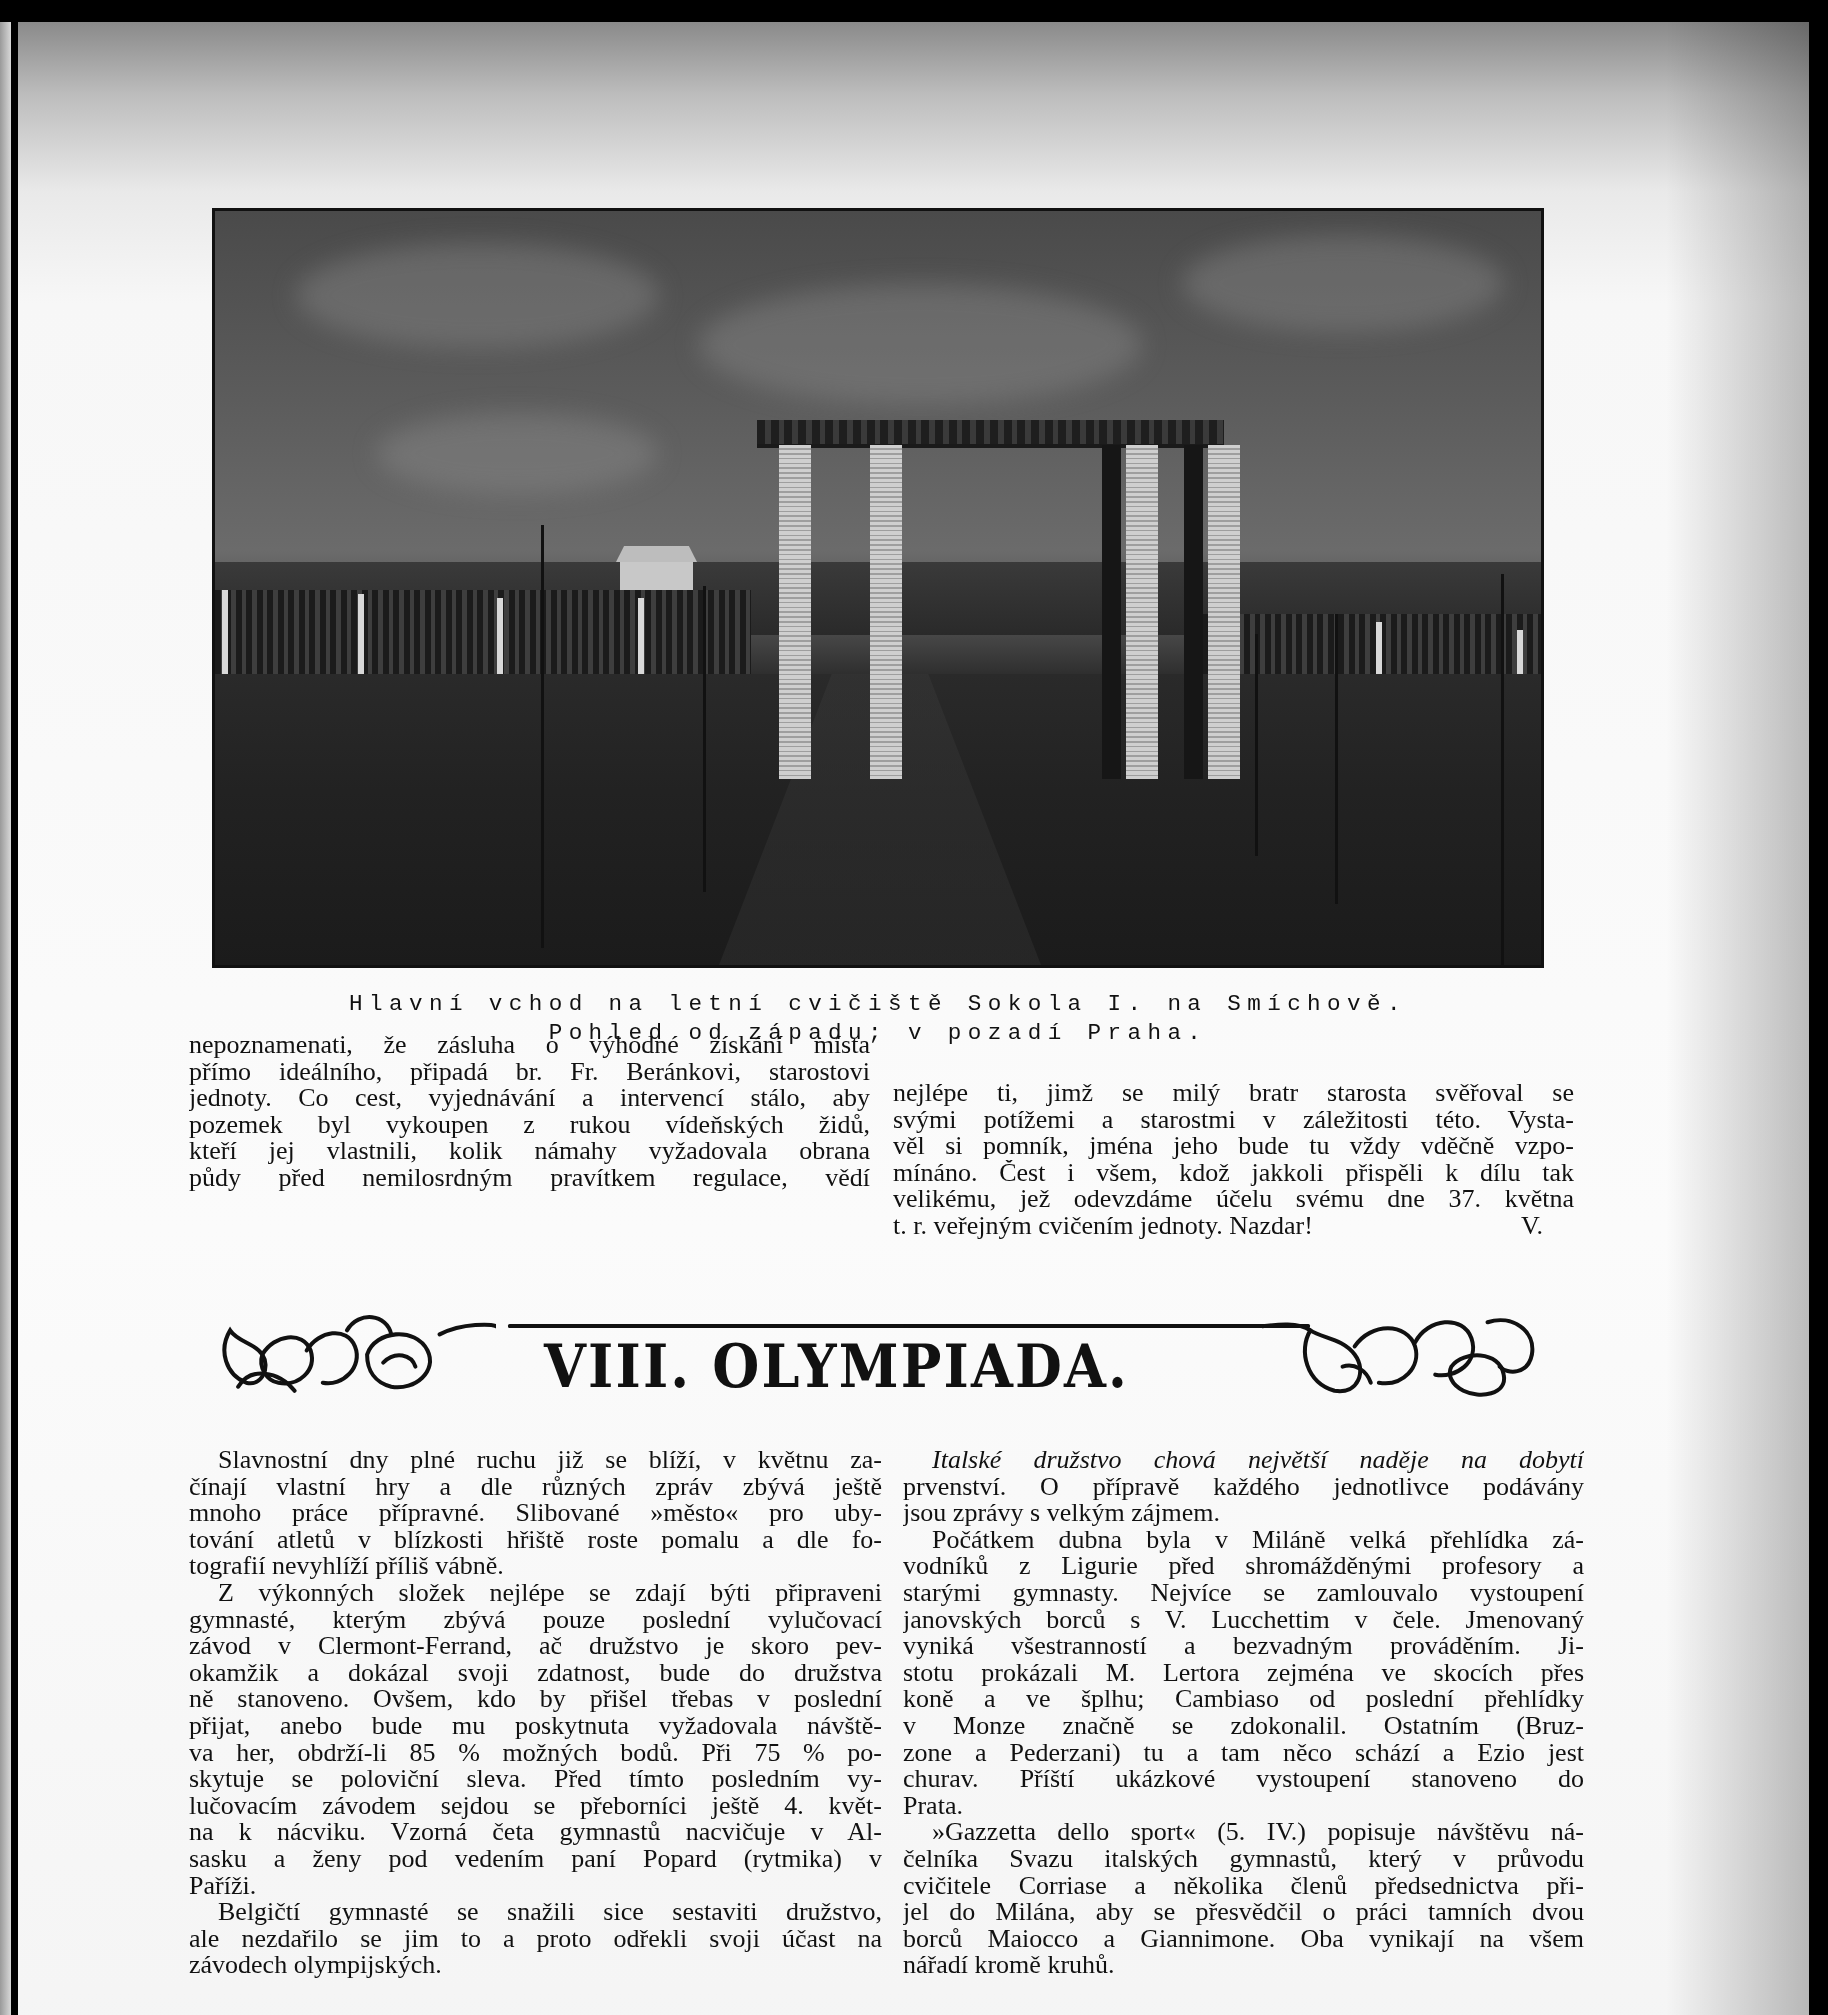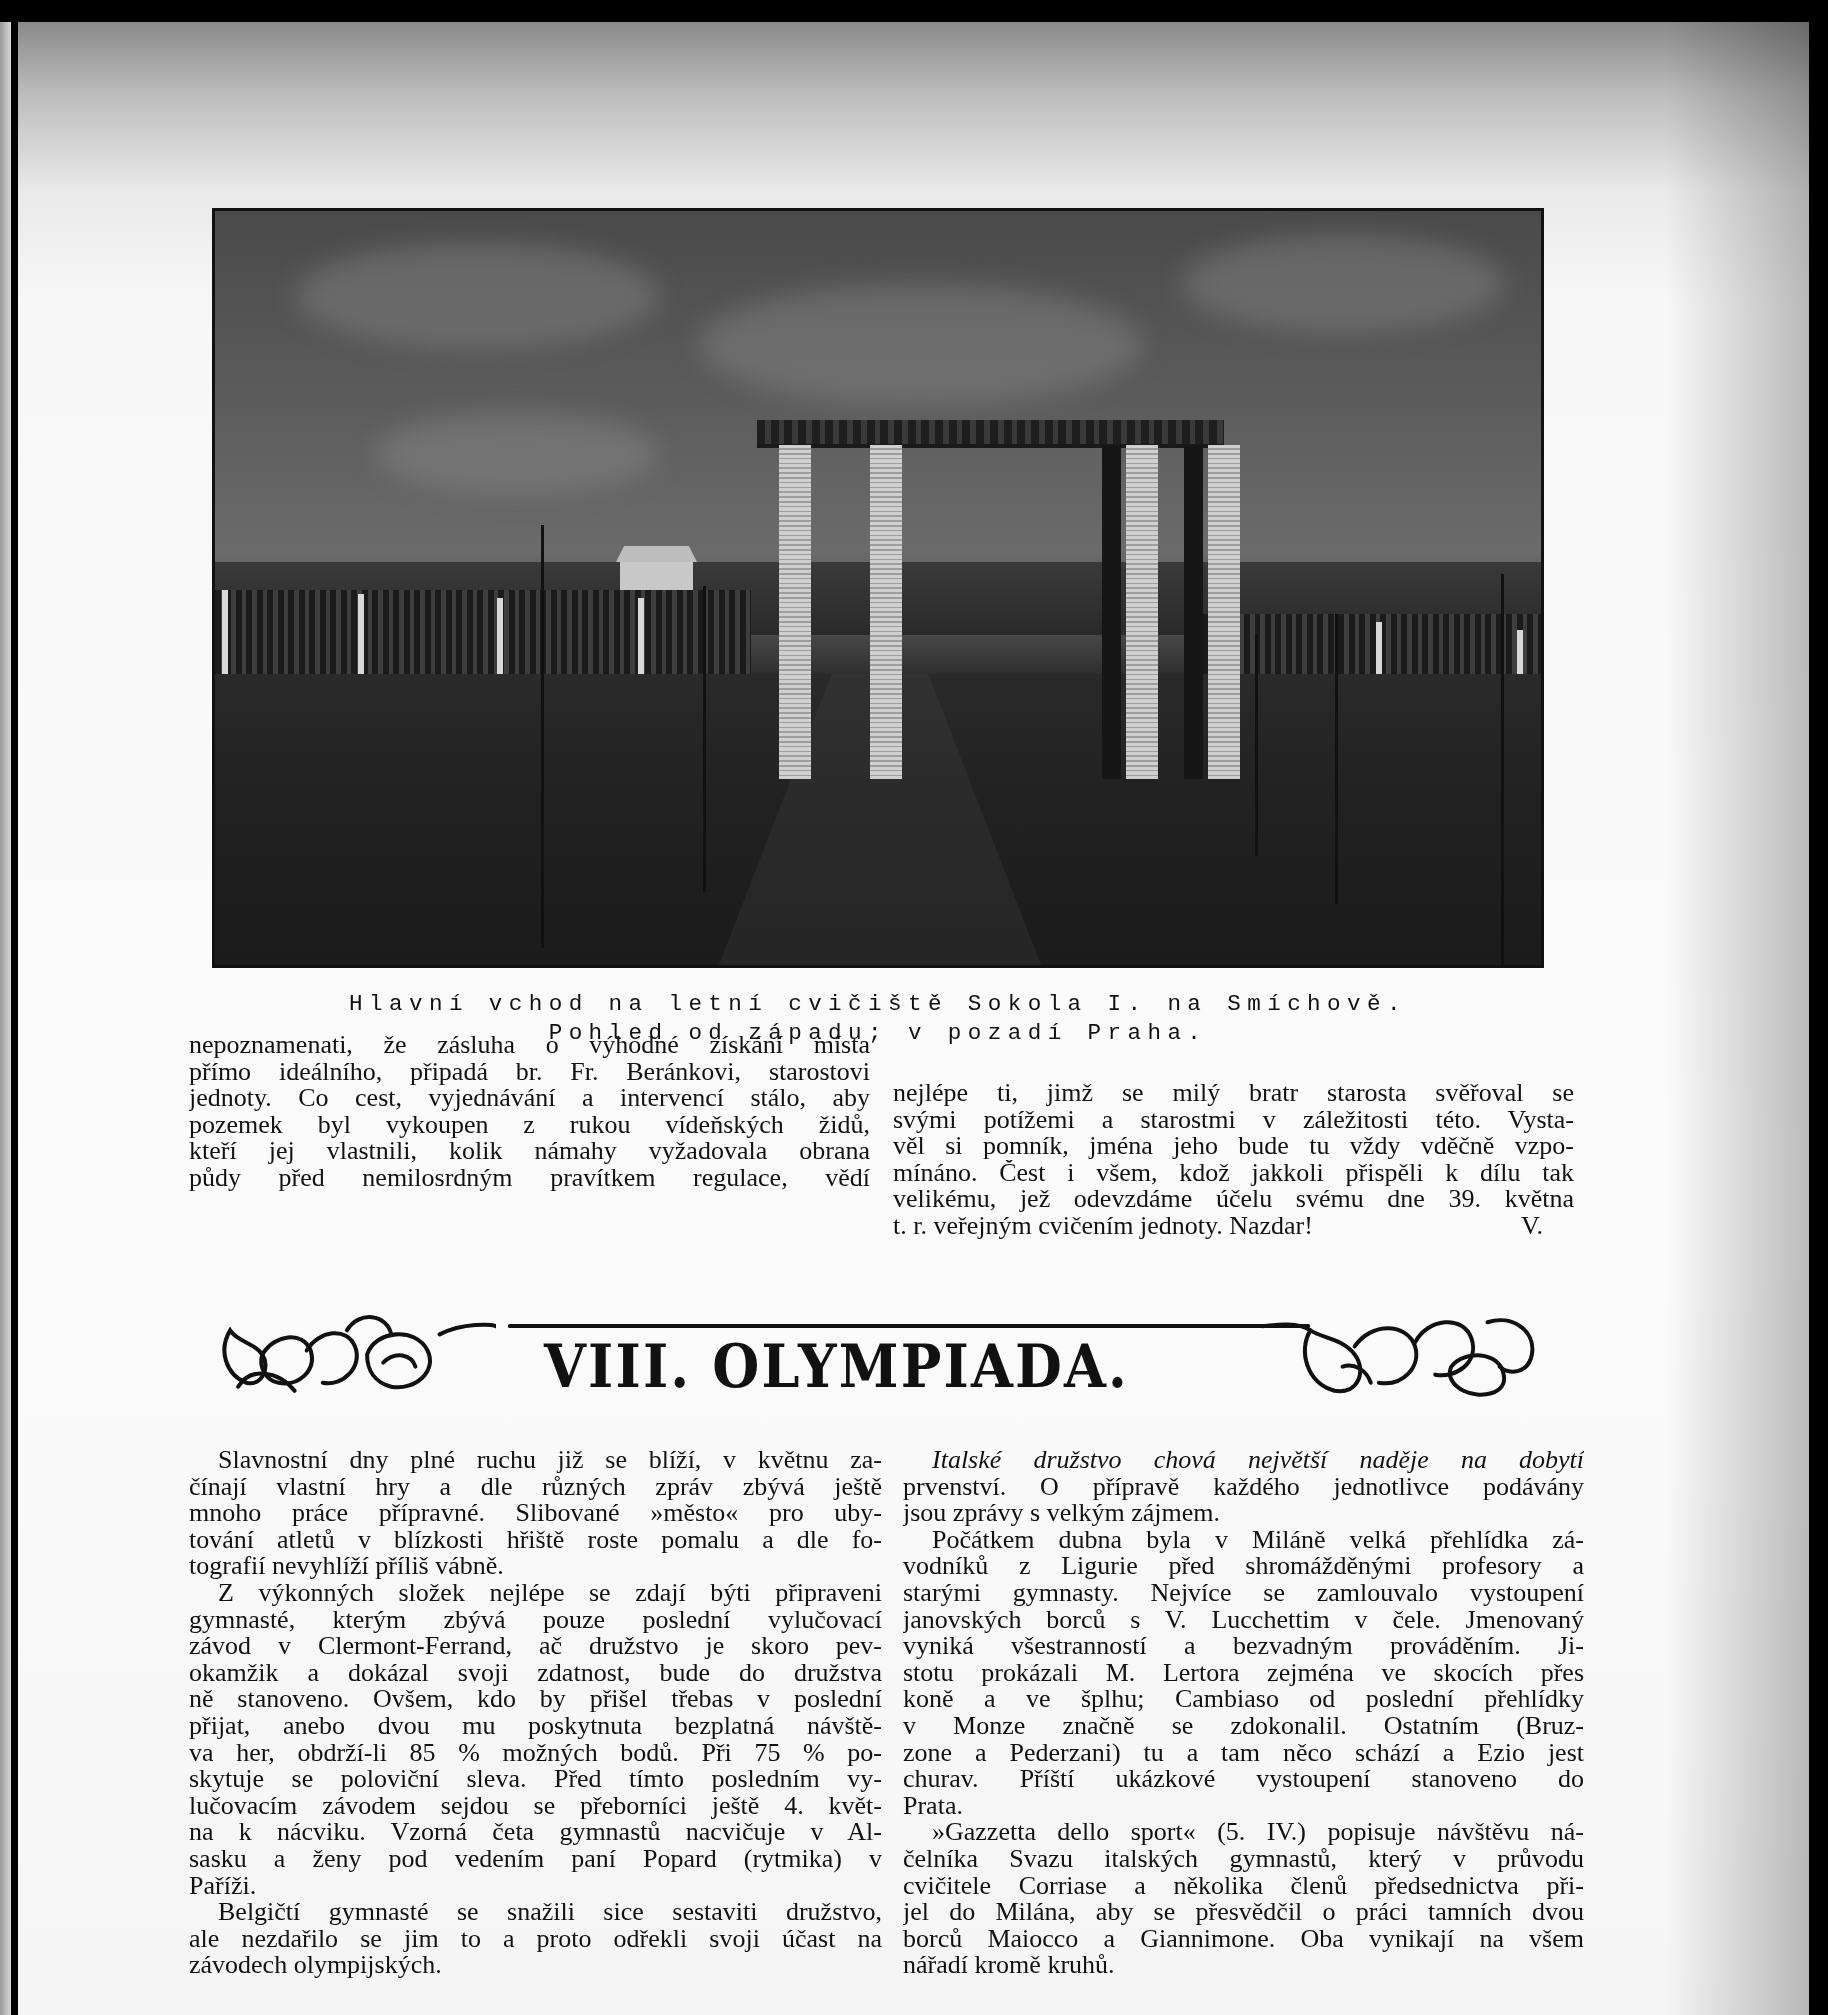--- a/index.html
+++ b/index.html
@@ -111,21 +111,21 @@
     <span class="col-line">jednoty. Co cest, vyjednávání a intervencí stálo, aby</span>
     <span class="col-line">pozemek byl vykoupen z rukou vídeňských židů,</span>
     <span class="col-line">kteří jej vlastnili, kolik námahy vyžadovala obrana</span>
     <span class="col-line">půdy před nemilosrdným pravítkem regulace, vědí</span>
   </div>
 <div class="col" id="top-right" style="left:893px;top:1080px;width:681px;">
     <span class="col-line">nejlépe ti, jimž se milý bratr starosta svěřoval se</span>
     <span class="col-line">svými potížemi a starostmi v záležitosti této. Vysta-</span>
     <span class="col-line">věl si pomník, jména jeho bude tu vždy vděčně vzpo-</span>
     <span class="col-line">mínáno. Čest i všem, kdož jakkoli přispěli k dílu tak</span>
-    <span class="col-line">velikému, jež odevzdáme účelu svému dne 39. května</span>
+    <span class="col-line">velikému, jež odevzdáme účelu svému dne 37. května</span>
     <span class="col-line last">t. r. veřejným cvičením jednoty. Nazdar!</span>
   </div>
 <div class="col" style="left:1521px;top:1213px;width:48px;text-align:left;">V.</div>
 
 <div class="banner">
   <svg class="ornament" style="left:0;" viewBox="0 0 700 230">
     <g fill="none" stroke="#111" stroke-width="10" stroke-linecap="round">
       <path d="M40 60 C10 110, 30 170, 80 190 C120 200, 140 150, 120 120 C100 90, 60 90, 40 60 Z"></path>
       <path d="M120 120 C150 70, 220 60, 240 110 C255 160, 210 200, 160 190 C130 185, 110 150, 120 120 Z"></path>
       <path d="M230 110 C260 60, 330 50, 350 100 C370 150, 320 200, 270 190"></path>
@@ -155,21 +155,21 @@
     <span class="col-line" style="padding-left: 29px;">Slavnostní dny plné ruchu již se blíží, v květnu za-</span>
     <span class="col-line">čínají vlastní hry a dle různých zpráv zbývá ještě</span>
     <span class="col-line">mnoho práce přípravné. Slibované »město« pro uby-</span>
     <span class="col-line">tování atletů v blízkosti hřiště roste pomalu a dle fo-</span>
     <span class="col-line last">tografií nevyhlíží příliš vábně.</span>
     <span class="col-line" style="padding-left: 29px;">Z výkonných složek nejlépe se zdají býti připraveni</span>
     <span class="col-line">gymnasté, kterým zbývá pouze poslední vylučovací</span>
     <span class="col-line">závod v Clermont-Ferrand, ač družstvo je skoro pev-</span>
     <span class="col-line">okamžik a dokázal svoji zdatnost, bude do družstva</span>
     <span class="col-line">ně stanoveno. Ovšem, kdo by přišel třebas v poslední</span>
-    <span class="col-line">přijat, anebo dvou mu poskytnuta bezplatná návště-</span>
+    <span class="col-line">přijat, anebo bude mu poskytnuta vyžadovala návště-</span>
     <span class="col-line">va her, obdrží-li 85 % možných bodů. Při 75 % po-</span>
     <span class="col-line">skytuje se poloviční sleva. Před tímto posledním vy-</span>
     <span class="col-line">lučovacím závodem sejdou se přeborníci ještě 4. květ-</span>
     <span class="col-line">na k nácviku. Vzorná četa gymnastů nacvičuje v Al-</span>
     <span class="col-line">sasku a ženy pod vedením paní Popard (rytmika) v</span>
     <span class="col-line last">Paříži.</span>
     <span class="col-line" style="padding-left: 29px;">Belgičtí gymnasté se snažili sice sestaviti družstvo,</span>
     <span class="col-line">ale nezdařilo se jim to a proto odřekli svoji účast na</span>
     <span class="col-line last">závodech olympijských.</span>
   </div>

